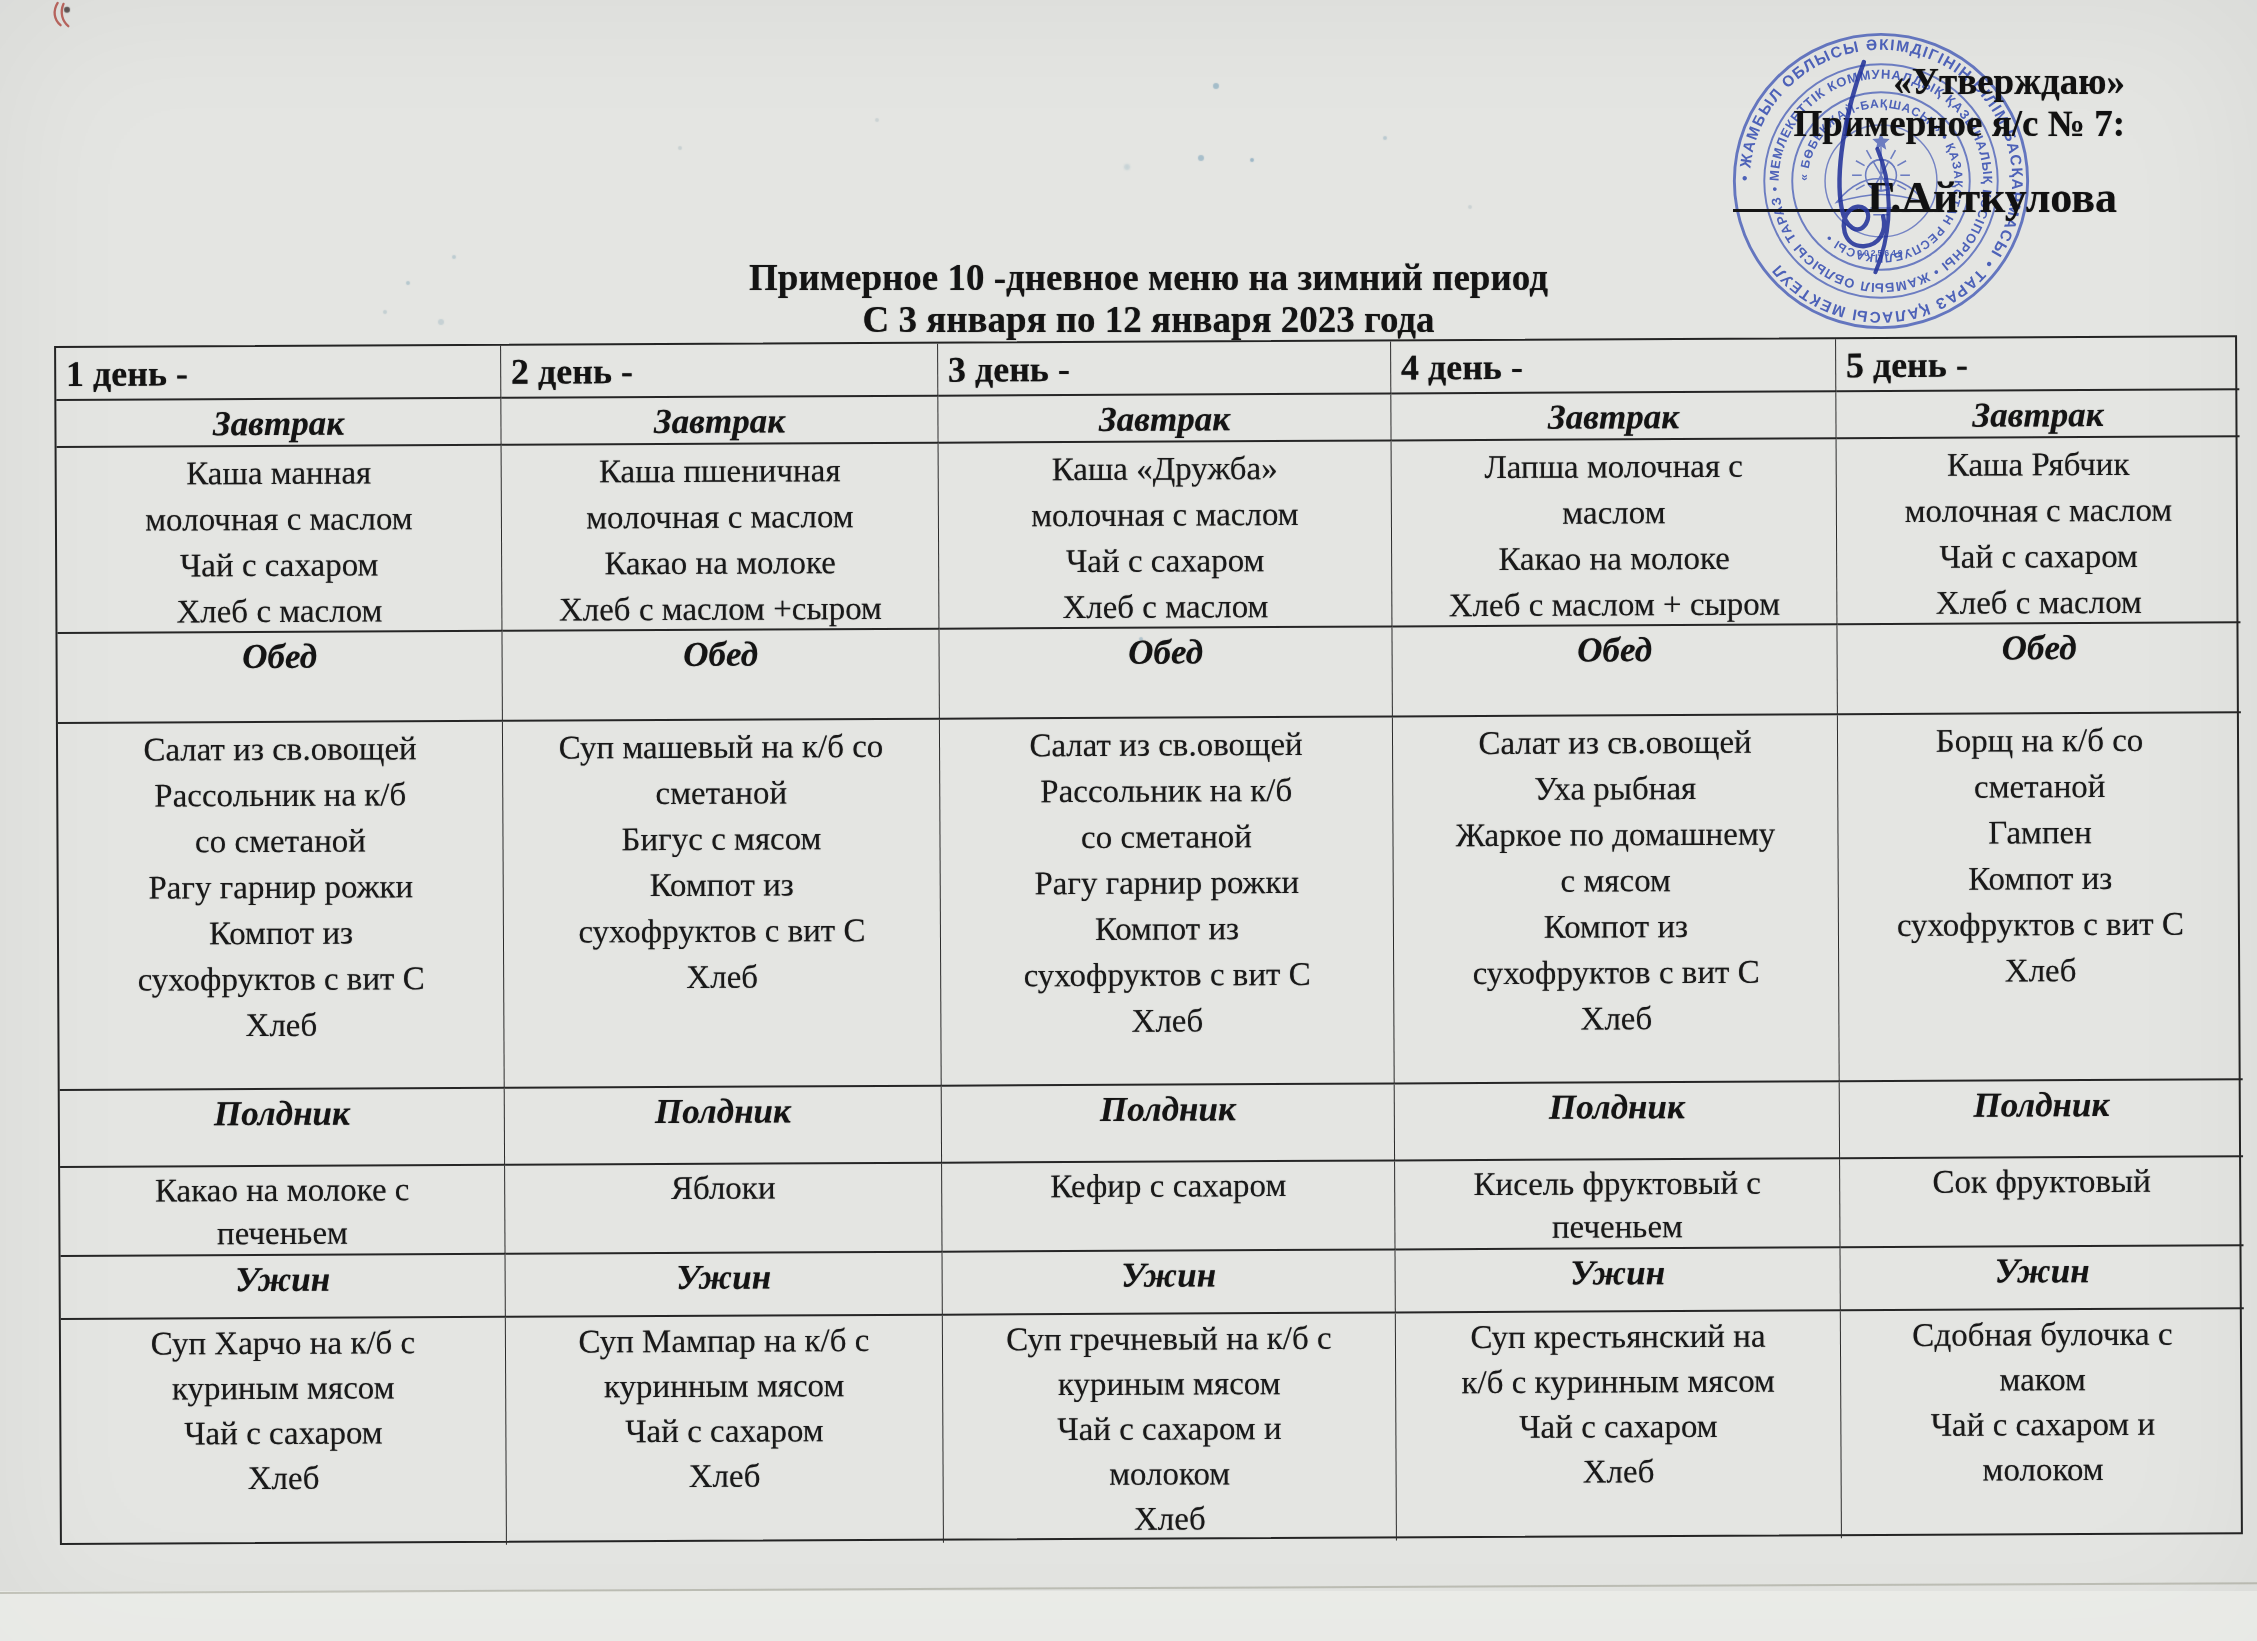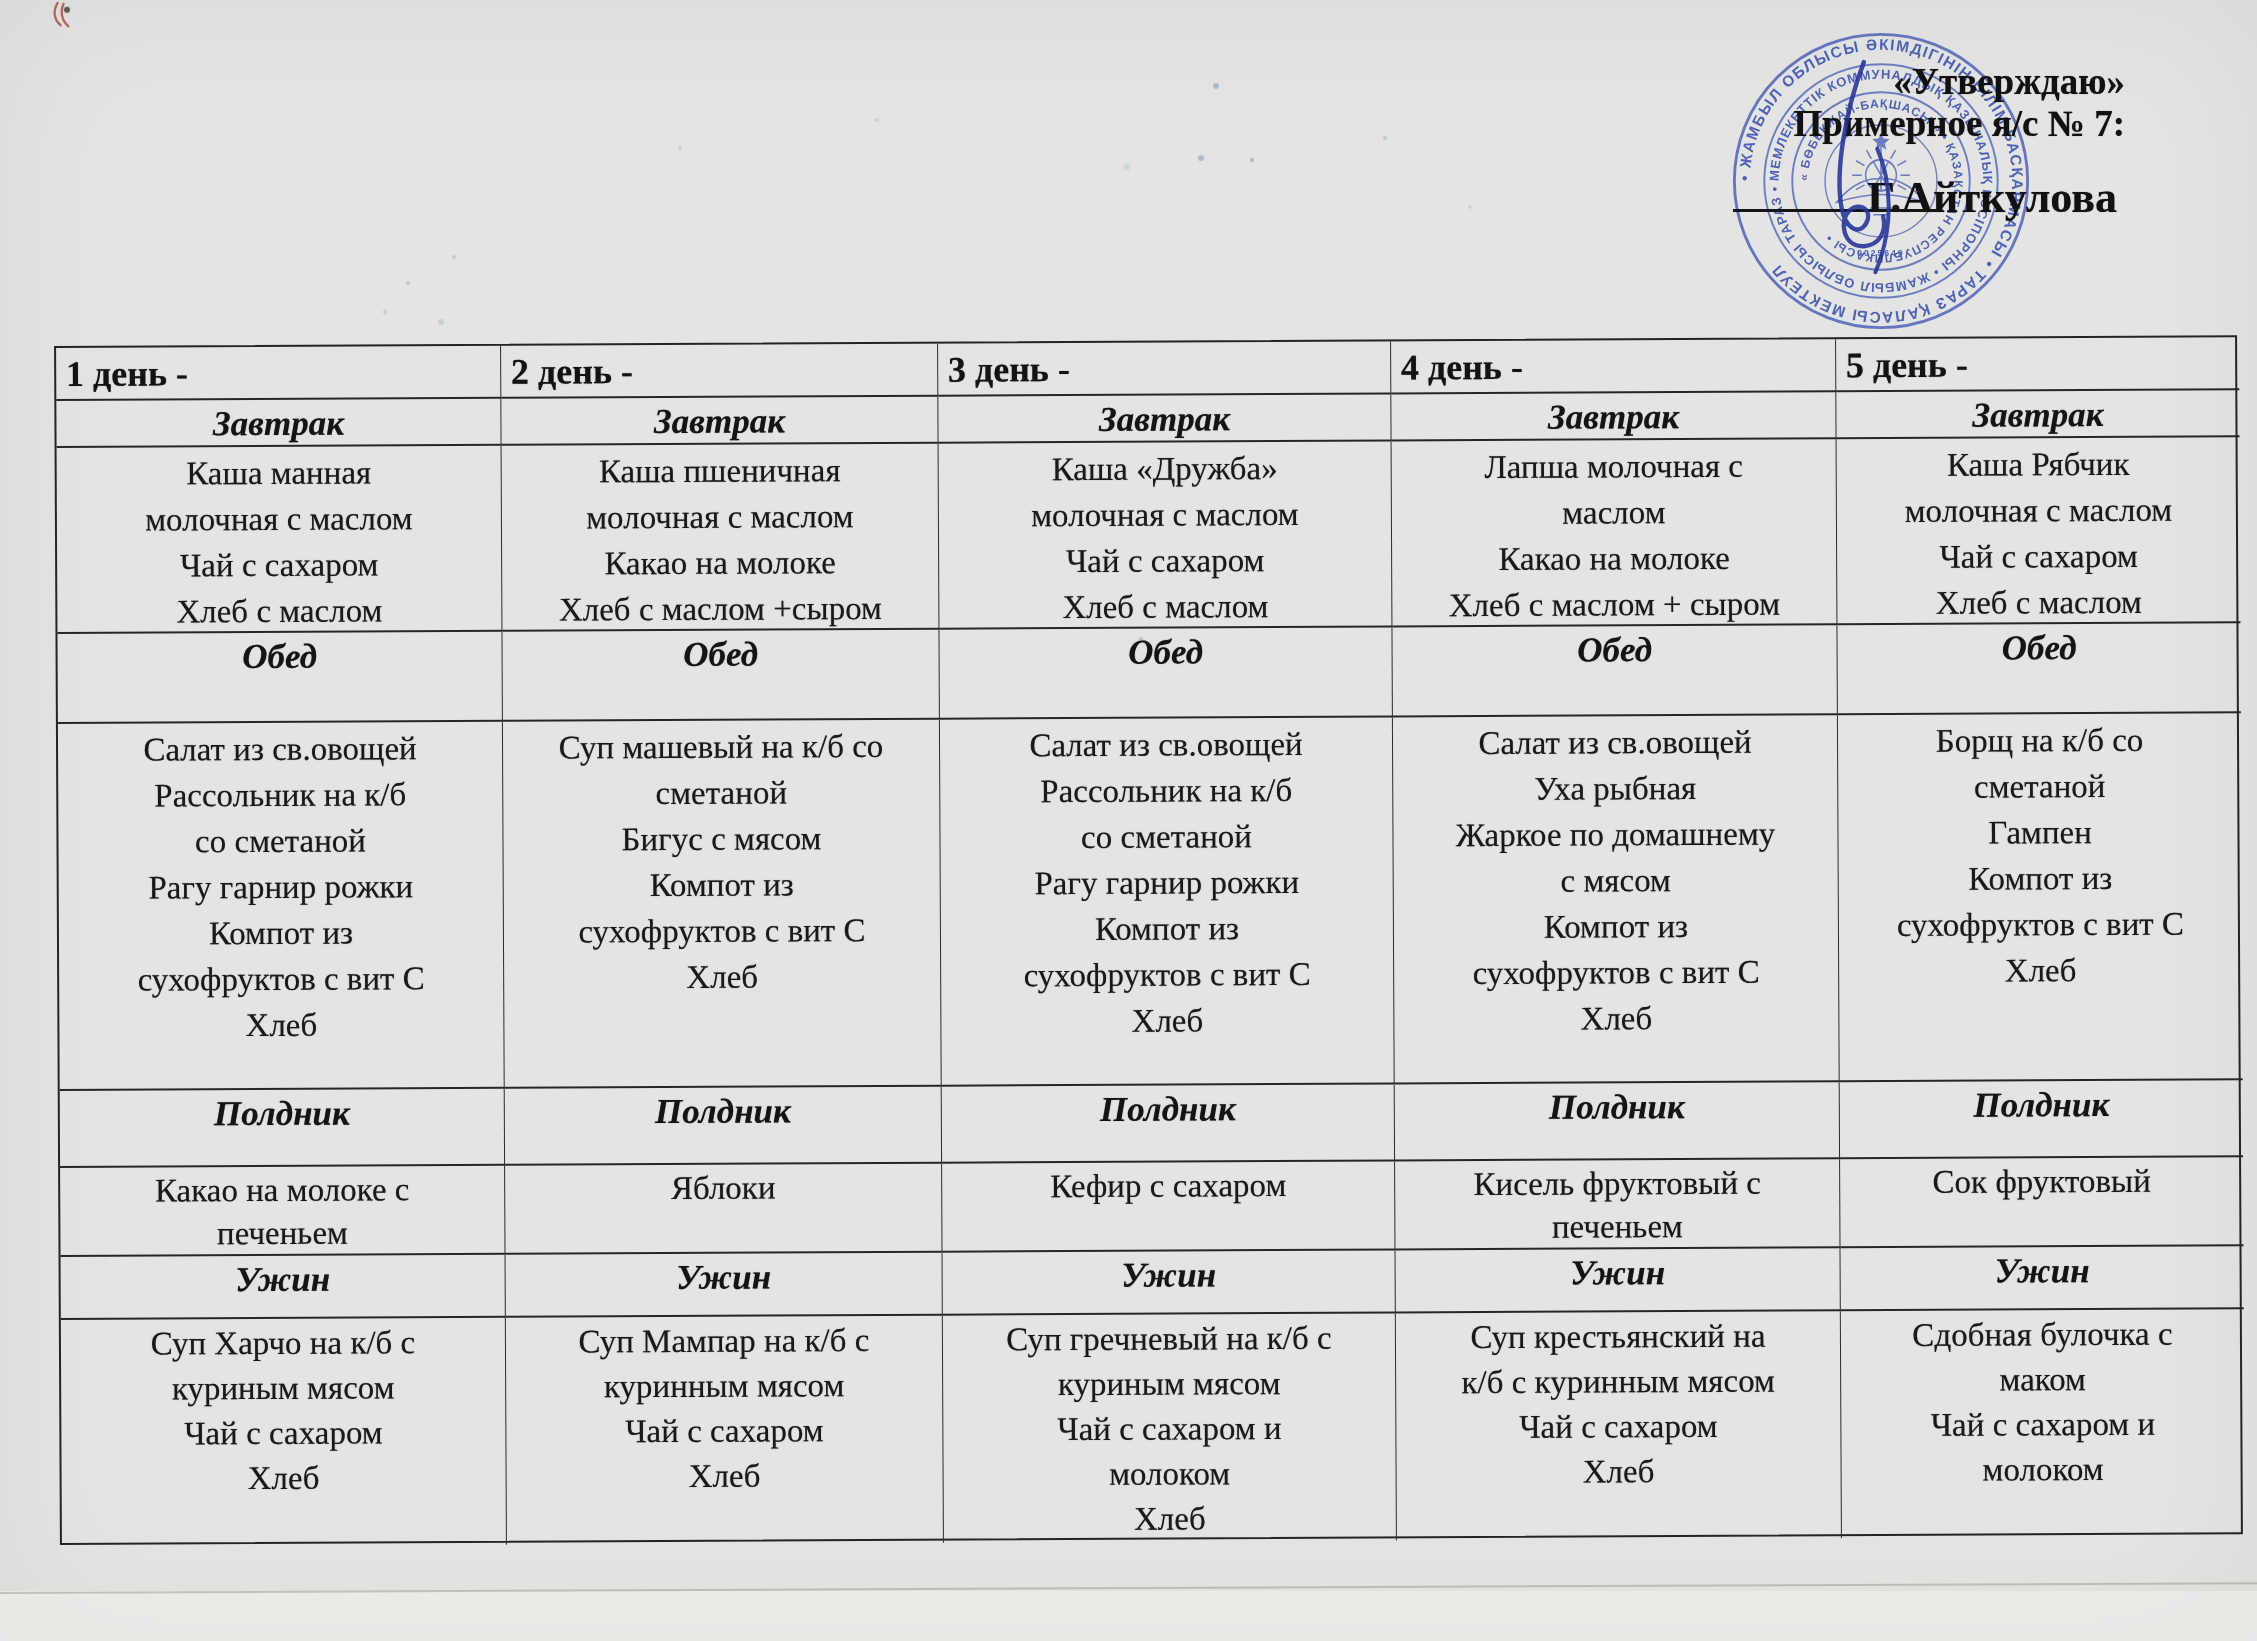--- a/index.html
+++ b/index.html
@@ -172,20 +172,24 @@
   <svg class="signature-svg" viewBox="0 0 220 240">
     <path d="M86,6 C66,58 56,122 63,158 C67,178 80,186 88,174 C96,160 82,150 71,160 C60,170 64,198 86,197 C102,196 110,182 106,166" fill="none" stroke="#24349b" stroke-width="4.6" stroke-linecap="round"></path>
     <path d="M100,96 C114,128 118,176 98,224" fill="none" stroke="#24349b" stroke-width="4.2" stroke-linecap="round"></path>
   </svg>
 
   <div class="approve-line approve-1">«Утверждаю»</div>
   <div class="approve-line approve-2">Примерное я/с № 7:</div>
   <div class="approve-line approve-3">Г.Айткулова</div>
   <div class="sig-line"></div>
 
+  <div class="doc-title">
+    <div>Примерное 10 -дневное меню на зимний период</div>
+    <div>С 3 января по 12 января 2023 года</div>
+  </div>
 
   <div class="menu-table">
 
     <div class="cell day-cell">1 день -</div>
     <div class="cell day-cell">2 день -</div>
     <div class="cell day-cell">3 день -</div>
     <div class="cell day-cell">4 день -</div>
     <div class="cell day-cell last-col">5 день -</div>
 
     <div class="cell sec-cell">Завтрак</div>

